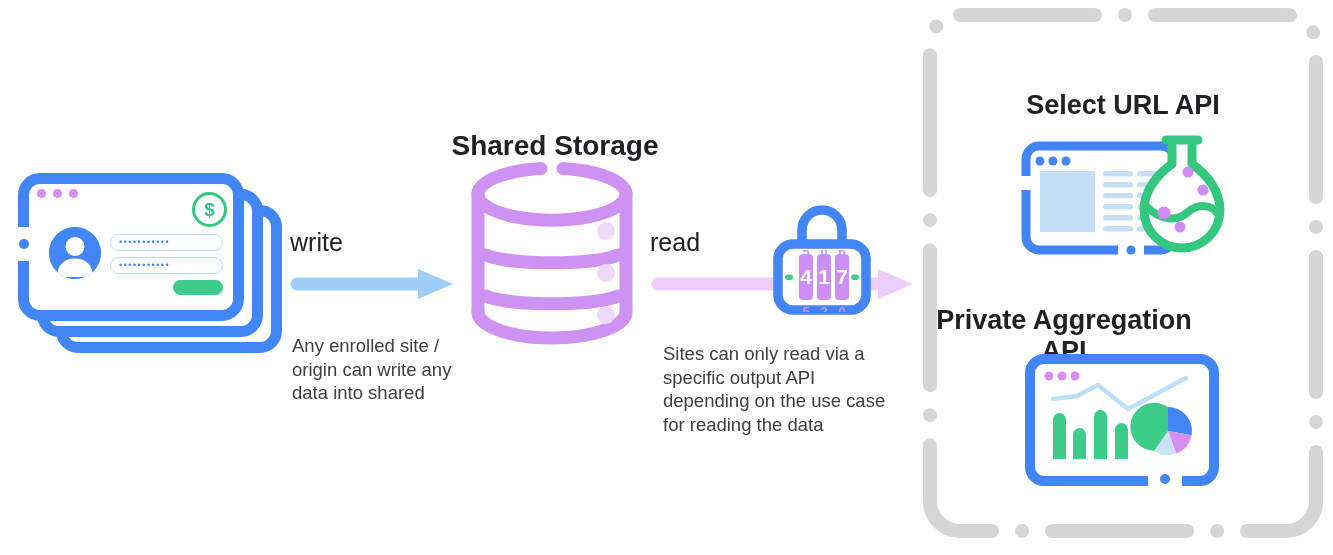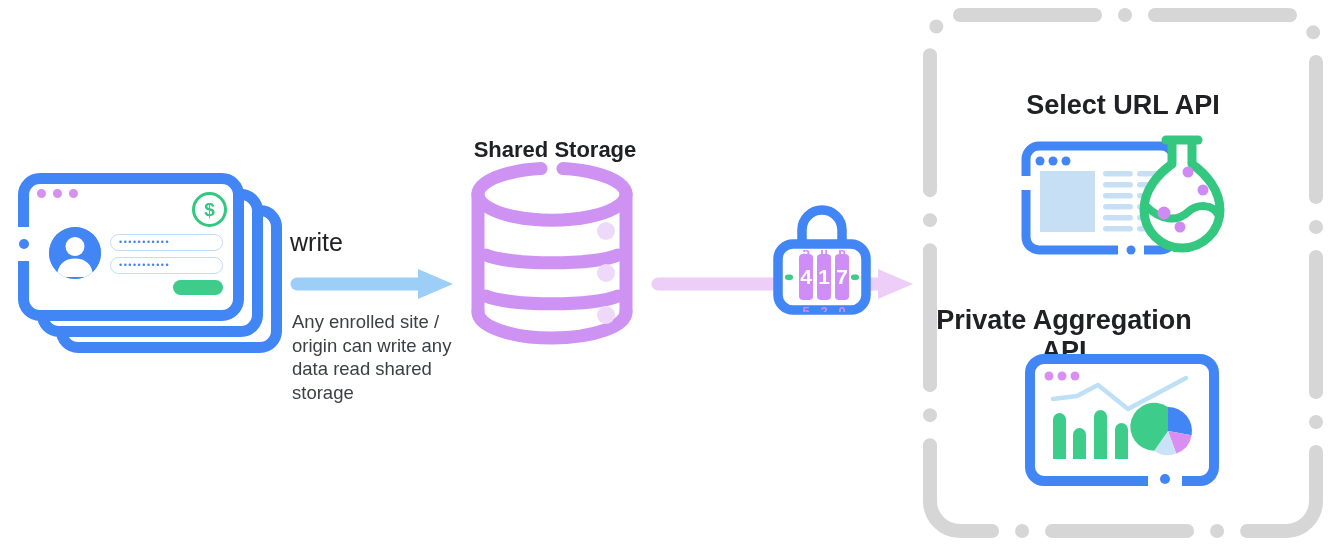--- a/index.html
+++ b/index.html
@@ -17,21 +17,21 @@
           color:#34C77F;font-size:19px;font-weight:700;}
   .avatar{position:absolute;width:52px;height:52px;border-radius:50%;overflow:hidden;background:#4285F4;}
   .field{position:absolute;width:113px;height:17px;background:#fff;border:1.5px solid #BFDBF7;
          border-radius:9px;box-sizing:border-box;display:flex;align-items:center;padding-left:8px;
          color:#4285F4;font-size:9px;letter-spacing:1.5px;line-height:9px;}
   .btn-green{position:absolute;width:50px;height:15px;border-radius:8px;background:#3DCC8A;}
   .gap-white{position:absolute;background:#fff;}
   .gap-dot{position:absolute;width:10px;height:10px;border-radius:50%;background:#4285F4;}
   
   .flow-label{position:absolute;color:#202124;font-size:25px;text-align:left;}
-  .note{position:absolute;color:#3C4043;font-size:18.5px;line-height:23.5px;}
+  .note{position:absolute;color:#3C4043;font-size:18.5px;line-height:23.5px;margin-top:24px;}
   .big-title{position:absolute;color:#202124;font-weight:700;text-align:center;}
 </style>
 </head>
 <body>
 
 <div class="canvas">
 
   <svg class="abs" style="left:921px;top:6px;" width="404" height="534" viewBox="0 0 404 534">
     <rect x="9" y="9" width="386" height="516" rx="30" fill="none" stroke="#D6D6D6" stroke-width="14" stroke-linecap="round" stroke-dasharray="135 30 0 30"></rect>
   </svg>
@@ -66,40 +66,40 @@
   <div class="flow-label" style="left:290px;top:228px;width:166px;">write</div>
 
   <svg class="abs" style="left:290px;top:266px;" width="166" height="36" viewBox="0 0 166 36">
     <line x1="7" y1="18" x2="131" y2="18" stroke="#9DCEF8" stroke-width="13" stroke-linecap="round"></line>
     <path d="M 128,3 L 163,18 L 128,33 Z" fill="#9DCEF8"></path>
   </svg>
 
   <div class="note" style="left:292px;top:310px;">
     <div>Any enrolled site /</div>
     <div>origin can write any</div>
-    <div>data read shared</div>
-    <div>storage</div>
+    <div>data into shared</div>
   </div>
 
-  <div class="big-title" style="left:450px;top:137px;width:210px;font-size:22px;">Shared Storage</div>
+  <div class="big-title" style="left:450px;top:130px;width:210px;font-size:28px;">Shared Storage</div>
 
   <svg class="abs" style="left:462px;top:160px;" width="180" height="196" viewBox="0 0 180 196">
     <g fill="none" stroke="#CE93F2" stroke-width="13" stroke-linecap="round">
       <path d="M 79,8.6 A 74,26 0 1 0 101,8.6"></path>
       <path d="M 16,34 V 152"></path>
       <path d="M 164,34 V 152"></path>
       <path d="M 16,152 A 74,26 0 0 0 164,152"></path>
       <path d="M 24,95 A 72,13 0 0 0 156,95"></path>
       <path d="M 24,136 A 72,13 0 0 0 156,136"></path>
     </g>
     <circle cx="144" cy="71" r="9" fill="#EFD9FB"></circle>
     <circle cx="144" cy="113" r="9" fill="#EFD9FB"></circle>
     <circle cx="144" cy="155" r="9" fill="#EFD9FB"></circle>
   </svg>
 
+  <div class="flow-label" style="left:650px;top:228px;width:170px;">read</div>
 
   <svg class="abs" style="left:650px;top:266px;" width="266" height="36" viewBox="0 0 266 36">
     <line x1="8" y1="18" x2="230" y2="18" stroke="#EDCEF8" stroke-width="13" stroke-linecap="round"></line>
     <path d="M 228,3 L 263,18 L 228,33 Z" fill="#EDCEF8"></path>
   </svg>
 
   <svg class="abs" style="left:772px;top:192px;" width="100" height="128" viewBox="0 0 100 128">
     <path d="M 30,56 V 38 a 20,20 0 0 1 40,0 V 56" fill="none" stroke="#4285F4" stroke-width="9.5" stroke-linecap="round"></path>
     <rect x="6" y="52" width="88" height="66" rx="15" fill="#ffffff" stroke="#4285F4" stroke-width="9.5"></rect>
     <clipPath id="dialClip">
@@ -118,20 +118,26 @@
     <rect x="63" y="62" width="14" height="46" rx="4" fill="#CF8EF5"></rect>
     <rect x="13" y="82.5" width="8" height="5.5" rx="2.75" fill="#3DCC8A"></rect>
     <rect x="79" y="82.5" width="8" height="5.5" rx="2.75" fill="#3DCC8A"></rect>
     <g fill="#ffffff" font-family="'Liberation Sans',sans-serif" font-size="21" font-weight="700" text-anchor="middle">
       <text x="34" y="92">4</text>
       <text x="52" y="92">1</text>
       <text x="70" y="92">7</text>
     </g>
   </svg>
 
+  <div class="note" style="left:663px;top:318px;">
+    <div>Sites can only read via a</div>
+    <div>specific output API</div>
+    <div>depending on the use case</div>
+    <div>for reading the data</div>
+  </div>
 
   <div class="big-title" style="left:1023px;top:90px;width:200px;font-size:27px;">Select URL API</div>
 
   <svg class="abs" style="left:1016px;top:130px;" width="216" height="130" viewBox="0 0 216 130">
     <rect x="10" y="16" width="148" height="104" rx="13" fill="#ffffff" stroke="#4285F4" stroke-width="9"></rect>
     <rect x="2" y="46" width="14" height="14" fill="#ffffff"></rect>
     <circle cx="24" cy="31" r="4.5" fill="#4285F4"></circle>
     <circle cx="37" cy="31" r="4.5" fill="#4285F4"></circle>
     <circle cx="50" cy="31" r="4.5" fill="#4285F4"></circle>
     <rect x="24" y="41" width="55" height="61" fill="#C7DFF5"></rect>

